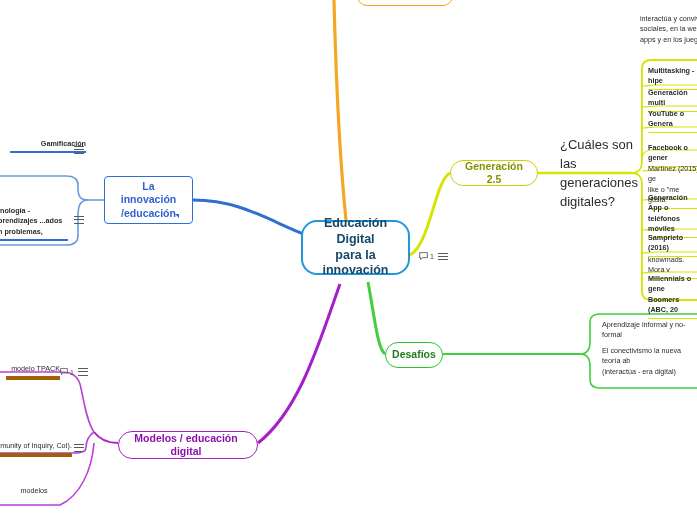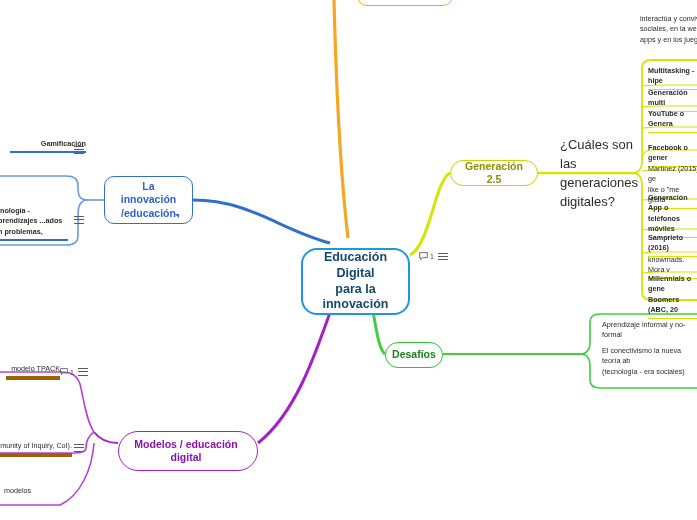--- a/index.html
+++ b/index.html
@@ -25,21 +25,21 @@
     line-height:1.25;
     white-space:pre-line;
   }
   .central{
     border:2px solid #2196d8;
     color:#14486b;
     font-size:12.5px;
     padding:10px 16px;
     border-radius:16px;
   }
-  .n-blue{border:1.6px solid #2f6fd0;color:#2f5fd0;font-size:10.5px;padding:4px 12px;border-radius:10px;}
+  .n-blue{border:1.6px solid #2f6fd0;color:#2f5fd0;font-size:10.5px;padding:4px 12px;border-radius:4px;}
   .n-yellow{border:1.6px solid #c8d400;color:#8a8f00;font-size:10.5px;padding:6px 12px;}
   .n-green{border:1.6px solid #2fc22f;color:#1d7d1d;font-size:10.5px;padding:12px 12px;}
   .n-purple{border:1.6px solid #a61fc6;color:#8c10ad;font-size:10.5px;padding:6px 12px;}
   .n-orange{border:1.6px solid #f5a623;color:#b37410;font-size:10.5px;padding:6px 12px;border-radius:10px;}
 
   
   .leaf{
     position:absolute;
     box-sizing:border-box;
     font-size:7.2px;
@@ -117,21 +117,21 @@
 
     <path d="M340,284 C320,340 300,410 258,443" stroke="#a61fc6" stroke-width="3" fill="none"></path>
     <path d="M118,443 C108,443 100,440 94,432" stroke="#a61fc6" stroke-width="2" fill="none"></path>
     <path d="M94,432 C86,420 84,400 80,384 C76,372 66,372 60,372 L0,372" stroke="#b93fd6" stroke-width="1.6" fill="none"></path>
     <path d="M94,432 C88,436 86,442 86,448 C86,452 80,453 74,453 L0,453" stroke="#b93fd6" stroke-width="1.6" fill="none"></path>
     <path d="M94,443 C92,470 80,496 60,505 L0,505" stroke="#b93fd6" stroke-width="1.6" fill="none"></path>
   </svg>
 
   <div class="node n-orange" style="left:357px;top:-22px;width:96px;height:28px;"></div>
 
-  <div class="node central" style="left:301px;top:248px;width:109px;height:67px;">Educación Digital
+  <div class="node central" style="left:301px;top:220px;width:109px;height:55px;">Educación Digital
 para la innovación</div>
 
   <div class="icons" style="left:419px;top:252px;">
     <span class="cmt">
       <svg width="9" height="9" viewBox="0 0 10 10">
         <path d="M0.7,0.7 h8.6 v5.6 h-5.2 l-2.2,2.1 v-2.1 h-1.2 z" fill="none" stroke="#4a4a4a" stroke-width="0.9"></path>
       </svg>
       <span>1</span>
     </span>
     <span class="hamb">
@@ -195,23 +195,23 @@
 
   <div class="leaf ul-yellow" style="left:648px;top:274px;width:52px;font-weight:bold;white-space:pre-line;">Millennials o gene
 Boomers (ABC, 20</div>
 
   <div class="node n-green" style="left:385px;top:342px;width:58px;height:24px;">Desafíos</div>
 
 
   <div class="leaf noline" style="left:602px;top:320px;width:95px;">Aprendizaje informal y no-formal</div>
 
   <div class="leaf noline" style="left:602px;top:346px;width:95px;white-space:pre-line;">El conectivismo la nueva teoría ab
-(tecnología - era sociales)</div>
-
-  <div class="node n-purple" style="left:118px;top:431px;width:140px;height:40px;padding-left:8px;">Modelos / educación digital</div>
+(interactúa - era digital)</div>
+
+  <div class="node n-purple" style="left:118px;top:431px;width:140px;height:28px;padding-left:8px;">Modelos / educación digital</div>
 
   <div class="leaf ul-purple" style="left:6px;top:364px;width:54px;text-align:right;">modelo TPACK</div>
   <div class="icons" style="left:60px;top:368px;">
     <span class="cmt">
       <svg width="8" height="8" viewBox="0 0 10 10">
         <path d="M0.7,0.7 h8.6 v5.6 h-5.2 l-2.2,2.1 v-2.1 h-1.2 z" fill="none" stroke="#4a4a4a" stroke-width="0.9"></path>
       </svg>
       <span>1</span>
     </span>
     <span class="hamb">
@@ -221,15 +221,15 @@
       </span>
   </div>
 
   <div class="leaf ul-purple" style="left:-14px;top:441px;width:86px;text-align:right;">...mmunity of Inquiry, CoI).</div>
   <span class="hamb" style="position:absolute;left:74px;top:444px;">
       <i></i>
       <i></i>
       <i></i>
     </span>
 
-  <div class="leaf noline" style="left:4px;top:486px;width:60px;">modelos</div>
+  <div class="leaf noline" style="left:4px;top:486px;width:60px;text-align:center;">modelos</div>
 
 </div>
 
 </body></html>

